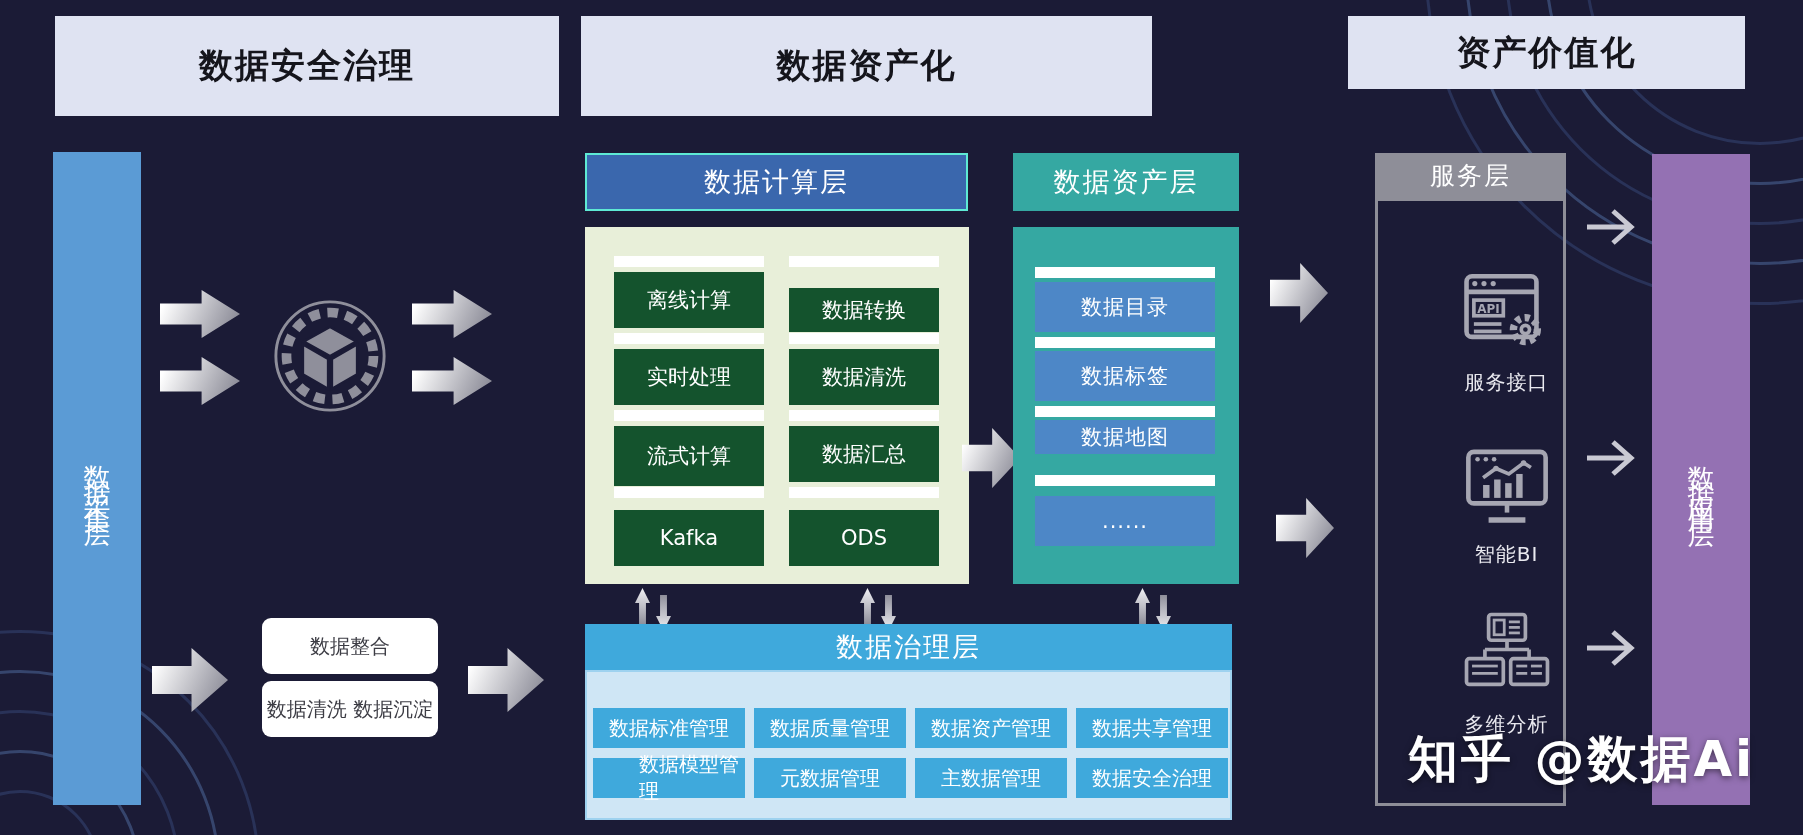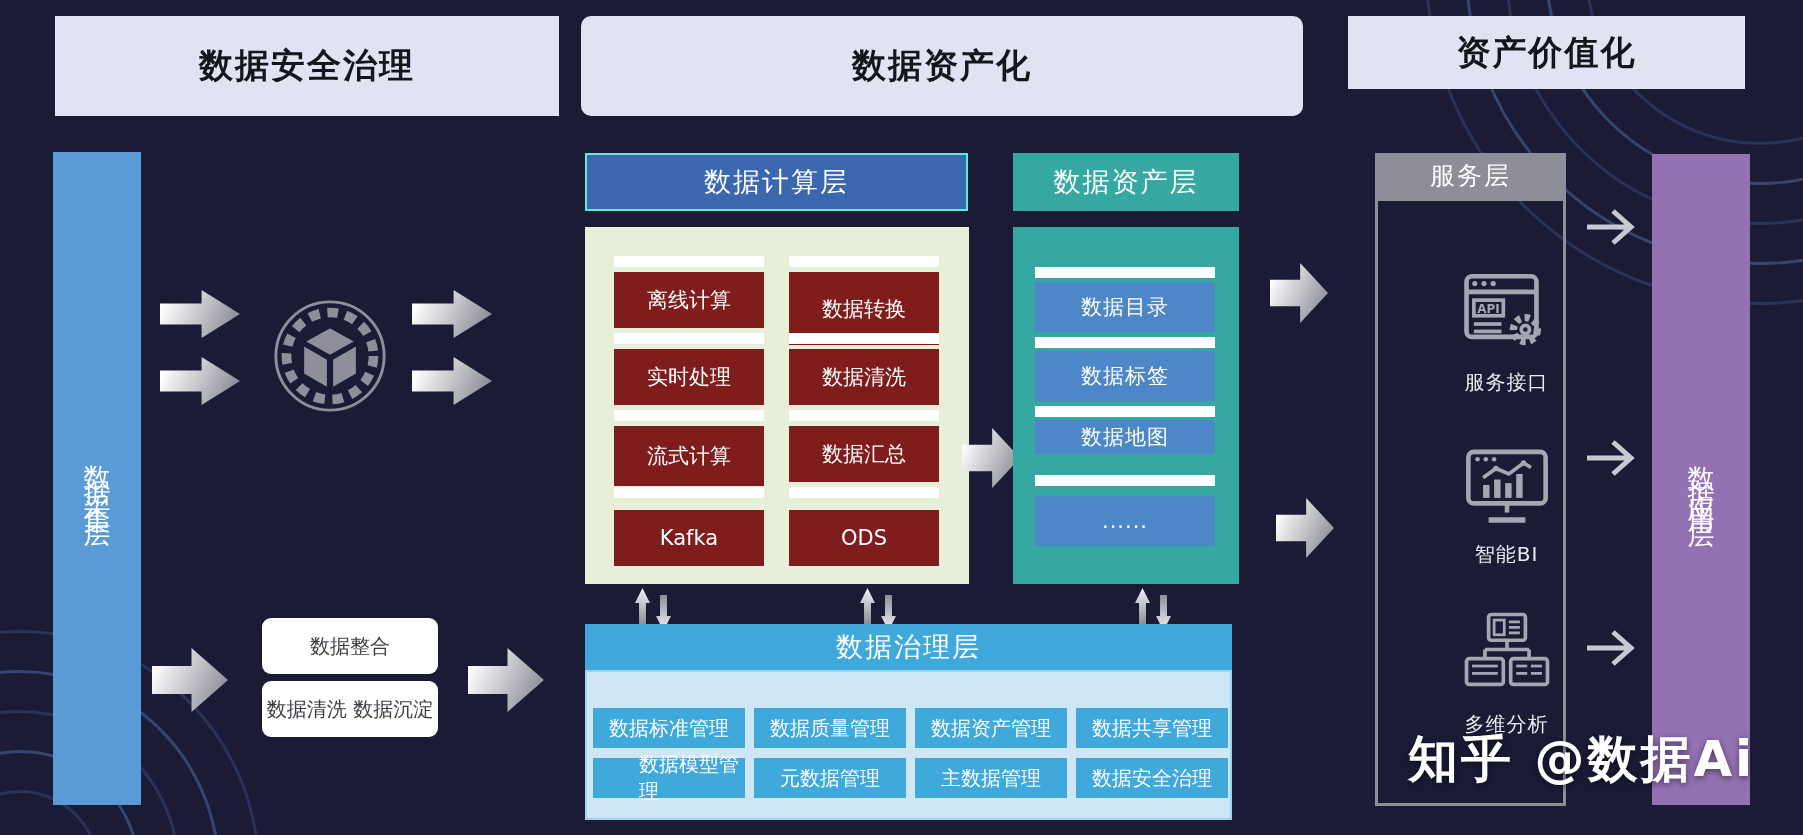--- a/index.html
+++ b/index.html
@@ -27,21 +27,21 @@
   }
   
   .layer-head{
     display:flex; align-items:center; justify-content:center;
     color:#fff; font-size:27px; font-weight:500; letter-spacing:2px;
   }
   
   .comp-head{ background:#3a67ad; border:2px solid #5eead4; }
   .comp-body{ background:#e8efd9; }
   .gbtn{
-    position:absolute; background:#7f1d1d; color:#fff; font-size:21px;
+    position:absolute; background:#14532d; color:#fff; font-size:21px;
     display:flex; align-items:center; justify-content:center;
   }
   .wstrip{ position:absolute; background:#ffffff; }
   
   .asset{ background:#35a8a2; }
   .bbtn{
     position:absolute; background:#4d87c7; color:#fff; font-size:21px;
     display:flex; align-items:center; justify-content:center; letter-spacing:1px;
   }
   
@@ -95,21 +95,21 @@
   <div class="arc" style="left:1425px;top:-365px;width:670px;height:670px;"></div>
   <div class="arc" style="left:-60px;top:790px;width:160px;height:160px;"></div>
   <div class="arc bright" style="left:-100px;top:750px;width:240px;height:240px;"></div>
   <div class="arc" style="left:-140px;top:710px;width:320px;height:320px;"></div>
   <div class="arc bright" style="left:-180px;top:670px;width:400px;height:400px;"></div>
   <div class="arc" style="left:-220px;top:630px;width:480px;height:480px;"></div>
 
   <div class="abs phase" style="left:55px;top:16px;width:504px;height:100px;">
     <span>数据安全治理</span>
   </div>
-  <div class="abs phase" style="left:581px;top:16px;width:722px;height:100px;border-radius:10px;">
+  <div class="abs phase" style="left:581px;top:16px;width:571px;height:100px;">
     <span>数据资产化</span>
   </div>
   <div class="abs phase" style="left:1348px;top:16px;width:397px;height:73px;">
     <span>资产价值化</span>
   </div>
 
   <div class="abs vbar" style="left:53px;top:152px;width:88px;height:653px;background:#5b9bd5;">
     <span class="vtext">数据采集层</span>
   </div>
 
@@ -144,21 +144,21 @@
     <div class="wstrip" style="left:29px;top:183px;width:150px;height:11px;"></div>
     <div class="gbtn" style="left:29px;top:199px;width:150px;height:60px;">
       <span>流式计算</span>
     </div>
     <div class="wstrip" style="left:29px;top:260px;width:150px;height:11px;"></div>
     <div class="gbtn" style="left:29px;top:283px;width:150px;height:56px;">
       <span>Kafka</span>
     </div>
 
     <div class="wstrip" style="left:204px;top:29px;width:150px;height:11px;"></div>
-    <div class="gbtn" style="left:204px;top:45px;width:150px;height:73px;">
+    <div class="gbtn" style="left:204px;top:61px;width:150px;height:44px;">
       <span>数据转换</span>
     </div>
     <div class="wstrip" style="left:204px;top:106px;width:150px;height:11px;"></div>
     <div class="gbtn" style="left:204px;top:122px;width:150px;height:56px;">
       <span>数据清洗</span>
     </div>
     <div class="wstrip" style="left:204px;top:183px;width:150px;height:11px;"></div>
     <div class="gbtn" style="left:204px;top:199px;width:150px;height:56px;">
       <span>数据汇总</span>
     </div>

